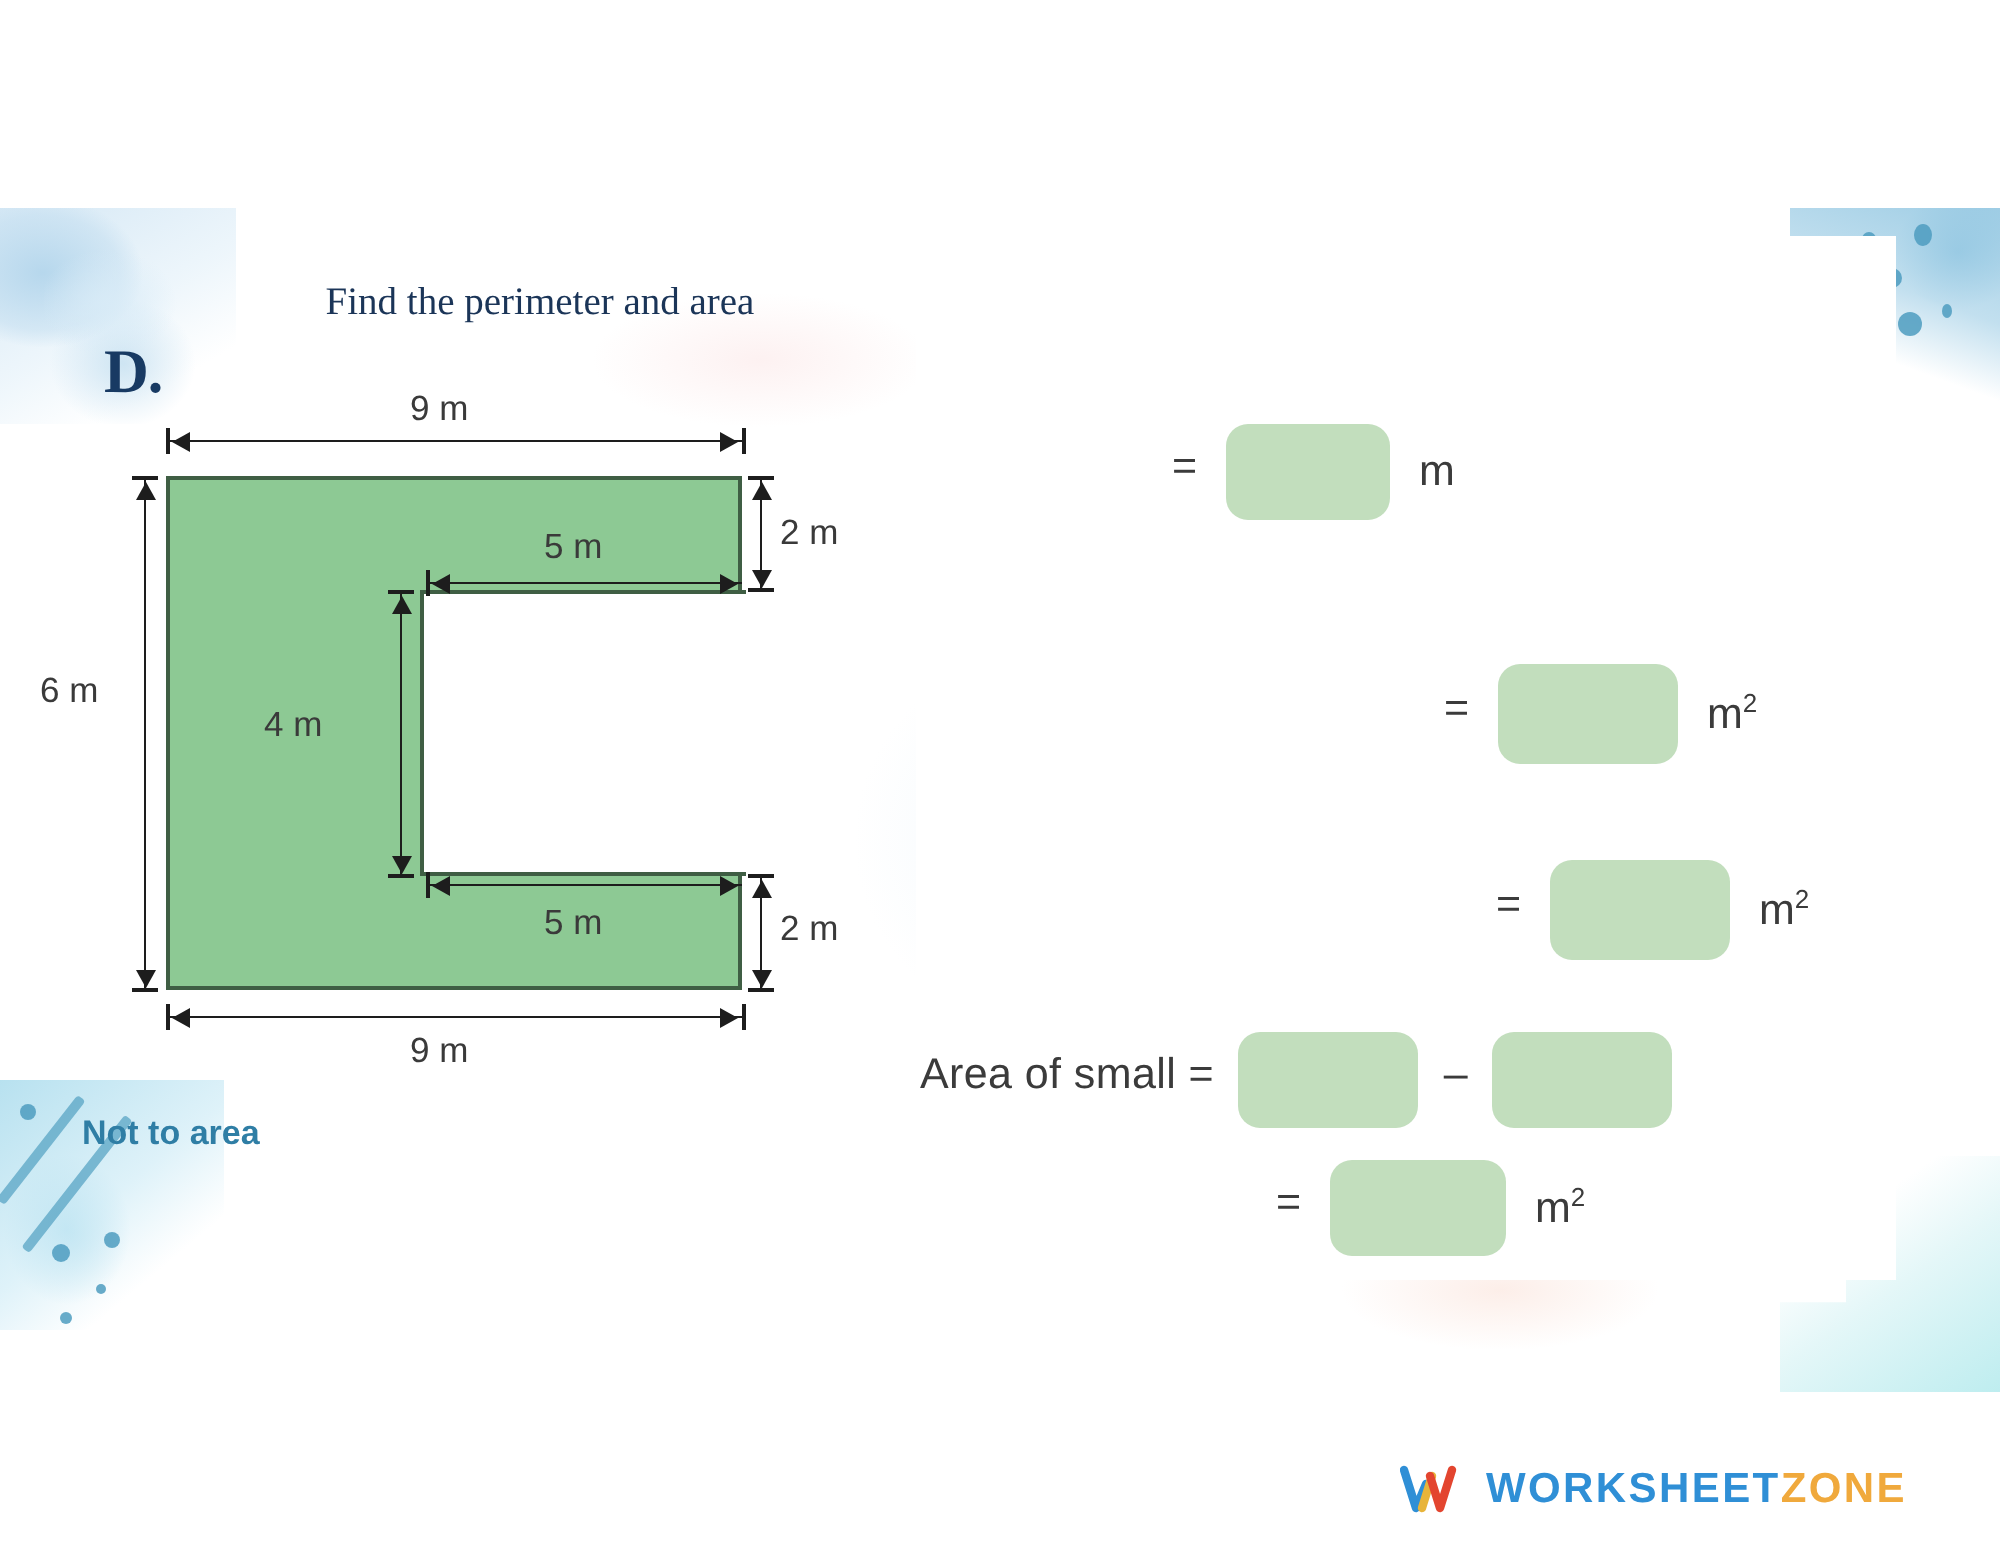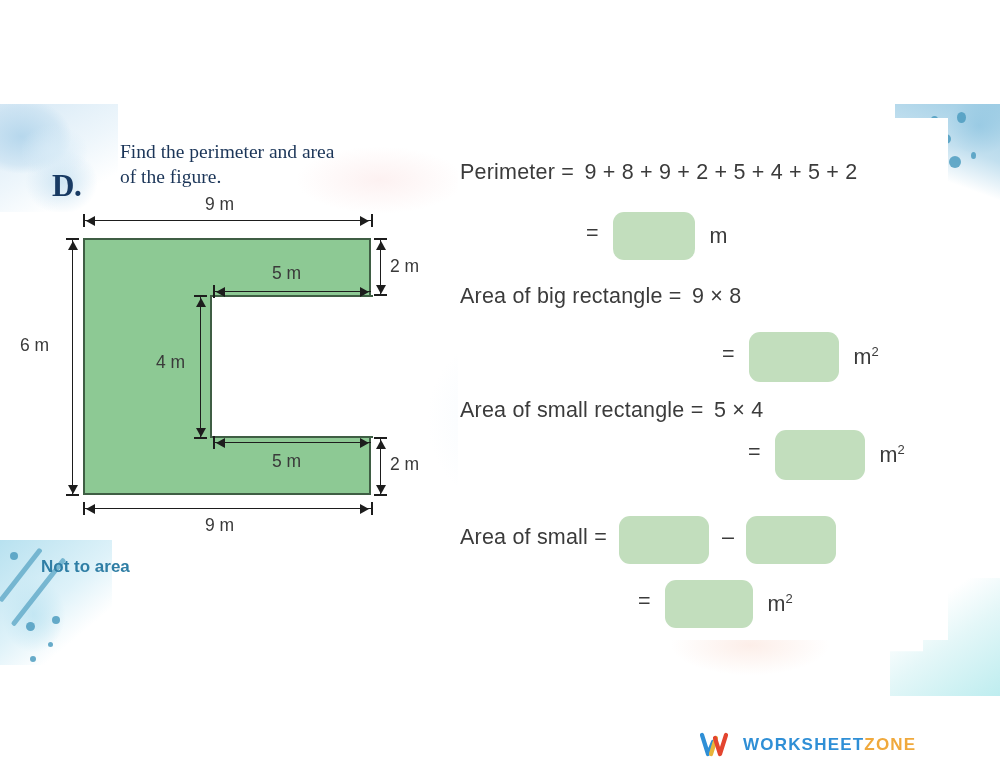--- a/index.html
+++ b/index.html
@@ -67,20 +67,21 @@
 
   
   .q-letter{
     position:absolute;left:52px;top:168px;
     font-family:"Liberation Serif", serif;
     font-weight:bold;font-size:31px;color:#183a63;
     letter-spacing:-.5px;
   }
   .q-title{
     position:absolute;left:120px;top:139px;width:300px;
+    text-align:center;
     font-family:"Liberation Serif", serif;
     font-size:19.5px;color:#1b3558;line-height:25px;
   }
 
   .not-to-scale{
     position:absolute;left:41px;top:557px;
     font-family:"Liberation Sans", sans-serif;
     font-size:17px;font-weight:bold;color:#2f7ea5;
   }
 
@@ -126,21 +127,21 @@
   .ansbox{
     display:inline-block;vertical-align:middle;
     background:#c2debd;border-radius:11px;
   }
   .unit{font-size:21.5px;color:#3b3b3b;vertical-align:middle;}
   .unit sup{font-size:13px;vertical-align:super;}
 
   
   #logo{position:absolute;left:700px;top:729px;height:32px;display:flex;align-items:center;gap:9px;}
   .logo-mark{width:34px;height:26px;position:relative;}
-  .logo-text{font-family:"Liberation Sans", sans-serif;font-weight:bold;font-size:17px;letter-spacing:1.2px;text-align:center;}
+  .logo-text{font-family:"Liberation Sans", sans-serif;font-weight:bold;font-size:21px;letter-spacing:1.2px;text-align:center;}
   .lt-blue{color:#2f8fd6;}
   .lt-orange{color:#f0a93c;}
 </style>
 </head>
 <body>
 
 <div id="stage">
 
   <div class="wc wc-center-pink"></div>
   <div class="wc wc-mid"></div>
@@ -167,21 +168,20 @@
     <div class="dot" style="left:52px;top:76px;width:8px;height:8px;"></div>
     <div class="dot" style="left:48px;top:102px;width:5px;height:5px;"></div>
     <div class="dot" style="left:30px;top:116px;width:6px;height:6px;"></div>
   </div>
 
   <div class="wc wc-br"></div>
 
   <div class="q-letter">D.</div>
   <div class="q-title">
     <div>Find the perimeter  and area</div>
-    <div>of the figure.</div>
   </div>
 
   <div id="figure">
 
     <div class="shape"></div>
     <div class="notch-border"></div>
 
     <div class="cap cap-v" style="left:83px;top:24px;"></div>
     <div class="cap cap-v" style="left:371px;top:24px;"></div>
     <div class="dimline dim-h" style="left:84px;top:29.5px;width:287px;"></div>
@@ -207,21 +207,21 @@
     <div class="dimline dim-v" style="left:71.5px;top:49px;width:1.6px;height:256px;"></div>
     <div class="arrow ar-up" style="left:67.5px;top:51px;"></div>
     <div class="arrow ar-down" style="left:67.5px;top:295px;"></div>
     <div class="dimlabel" style="left:20px;top:145px;">6 m</div>
 
     <div class="cap cap-h" style="left:194px;top:105px;"></div>
     <div class="cap cap-h" style="left:194px;top:247px;"></div>
     <div class="dimline dim-v" style="left:199.5px;top:106px;width:1.6px;height:142px;"></div>
     <div class="arrow ar-up" style="left:195.5px;top:108px;"></div>
     <div class="arrow ar-down" style="left:195.5px;top:238px;"></div>
-    <div class="dimlabel" style="left:156px;top:162px;">4 m</div>
+    <div class="dimlabel" style="left:132px;top:162px;">4 m</div>
 
     <div class="cap cap-v" style="left:213px;top:246px;"></div>
     <div class="dimline dim-h" style="left:214px;top:251.5px;width:157px;"></div>
     <div class="arrow ar-left" style="left:216px;top:247.5px;"></div>
     <div class="arrow ar-right" style="left:360px;top:247.5px;"></div>
     <div class="dimlabel" style="left:272px;top:261px;">5 m</div>
 
     <div class="cap cap-h" style="left:374px;top:247px;"></div>
     <div class="cap cap-h" style="left:374px;top:304px;"></div>
     <div class="dimline dim-v" style="left:379.5px;top:248px;width:1.6px;height:57px;"></div>
@@ -234,46 +234,34 @@
     <div class="dimline dim-h" style="left:84px;top:317.5px;width:287px;"></div>
     <div class="arrow ar-left" style="left:86px;top:313.5px;"></div>
     <div class="arrow ar-right" style="left:360px;top:313.5px;"></div>
     <div class="dimlabel" style="left:205px;top:325px;">9 m</div>
   </div>
 
   <div class="not-to-scale">Not to area</div>
 
   <div id="card">
 
-    <div class="eq-row" style="left:2px;top:42px;">
-      <span class="eq-text">Perimeter =</span>
-      <span class="eq-text" style="margin-left:6px;">9 + 8 + 9 + 2 + 5 + 4 + 5 + 2</span>
-    </div>
 
     <div class="eq-row" style="left:128px;top:94px;">
       <span class="eq-eq">=</span>
       <span class="ansbox" style="width:82px;height:48px;margin:0 10px;"></span>
       <span class="unit">m</span>
     </div>
 
-    <div class="eq-row" style="left:2px;top:166px;">
-      <span class="eq-text">Area of big rectangle =</span>
-      <span class="eq-text" style="margin-left:6px;">9 × 8</span>
-    </div>
 
     <div class="eq-row" style="left:264px;top:214px;">
       <span class="eq-eq">=</span>
       <span class="ansbox" style="width:90px;height:50px;margin:0 10px;"></span>
       <span class="unit"><span>m</span><sup>2</sup></span>
     </div>
 
-    <div class="eq-row" style="left:2px;top:280px;">
-      <span class="eq-text">Area of small rectangle =</span>
-      <span class="eq-text" style="margin-left:6px;">5 × 4</span>
-    </div>
 
     <div class="eq-row" style="left:290px;top:312px;">
       <span class="eq-eq">=</span>
       <span class="ansbox" style="width:90px;height:50px;margin:0 10px;"></span>
       <span class="unit"><span>m</span><sup>2</sup></span>
     </div>
 
     <div class="eq-row" style="left:2px;top:398px;">
       <span class="eq-text">Area of small =</span>
       <span class="ansbox" style="width:90px;height:48px;margin:0 8px;"></span>

